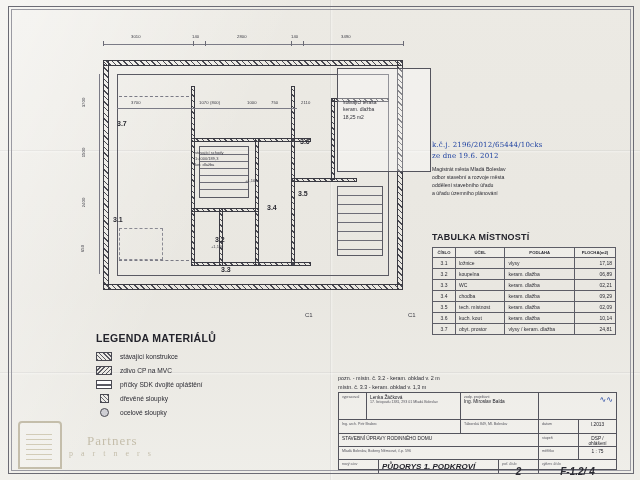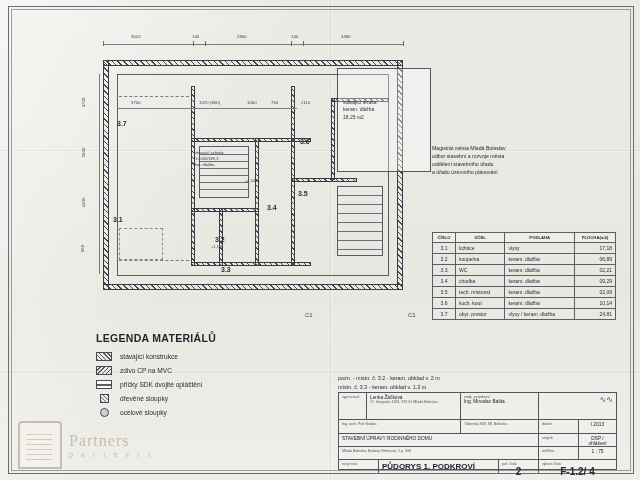--- a/index.html
+++ b/index.html
@@ -120,21 +120,21 @@
   }
   #logo .mark{
     width:40px;height:44px;border:2px solid #9b8f6e;border-radius:4px 4px 0 0;
     position:relative;margin-right:7px;background:rgba(255,255,255,.3);
   }
   #logo .mark:before{
     content:"";position:absolute;left:6px;top:7px;width:26px;height:30px;
     background:repeating-linear-gradient(0deg,#b6aa86 0 1px,rgba(0,0,0,0) 1px 5px);
   }
   #logo .txt{font-family:"Liberation Serif", serif;color:#9b8f6e;}
-  #logo .t1{font-size:16px;letter-spacing:1px;}
+  #logo .t1{font-size:13px;letter-spacing:1px;margin-left:18px;}
   #logo .t2{font-size:8px;letter-spacing:3px;}
 
   .section-mark{position:absolute;font-size:6px;color:#3b3b44;}
 </style>
 </head>
 <body>
 
 <div id="sheet">
 
   <div class="crease v" style="left:330px"></div>
@@ -233,27 +233,30 @@
 
   <div id="terrace">
     <div class="t-txt">
       <div>stávající terasa</div>
       <div>keram. dlažba</div>
       <div>18,25 m2</div>
     </div>
   </div>
 
   <div id="stamp">
+    <div class="hand">k.č.j. 2196/2012/65444/10cks</div>
+    <div class="hand">ze dne 19.6. 2012</div>
     <div class="off" style="margin-top:4px;">Magistrát města Mladá Boleslav</div>
     <div class="off">odbor stavební a rozvoje města</div>
     <div class="off">oddělení stavebního úřadu</div>
     <div class="off">a úřadu územního plánování</div>
   </div>
 
   <div id="tbl-wrap">
+    <div id="tbl-title">TABULKA MÍSTNOSTÍ</div>
     <table>
       <thead>
         <tr>
           <th>ČÍSLO</th>
           <th>ÚČEL</th>
           <th>PODLAHA</th>
           <th>PLOCHA(m2)</th>
         </tr>
       </thead>
       <tbody>
@@ -384,21 +387,21 @@
         <div class="lbl">Mladá Boleslav, Boženy Němcové, č.p. 596</div>
       </div>
       <div class="cell" style="width:40px;">
         <div class="lbl">měřítko</div>
       </div>
       <div class="cell" style="width:37px;text-align:center;">
         <div class="val">1 : 75</div>
       </div>
     </div>
 
-    <div class="tb-row" style="height:13px;align-items:stretch;">
+    <div class="tb-row" style="height:13px;align-items:stretch;font-style:italic;">
       <div class="cell" style="width:40px;">
         <div class="lbl">nový stav</div>
       </div>
       <div class="cell" style="width:120px;">
         <div class="val" style="font-size:8px;font-weight:bold;">PŮDORYS 1. PODKROVÍ</div>
       </div>
       <div class="cell" style="width:40px;">
         <div class="lbl">poř. číslo</div>
         <div class="big" style="text-align:center;">2</div>
       </div>

